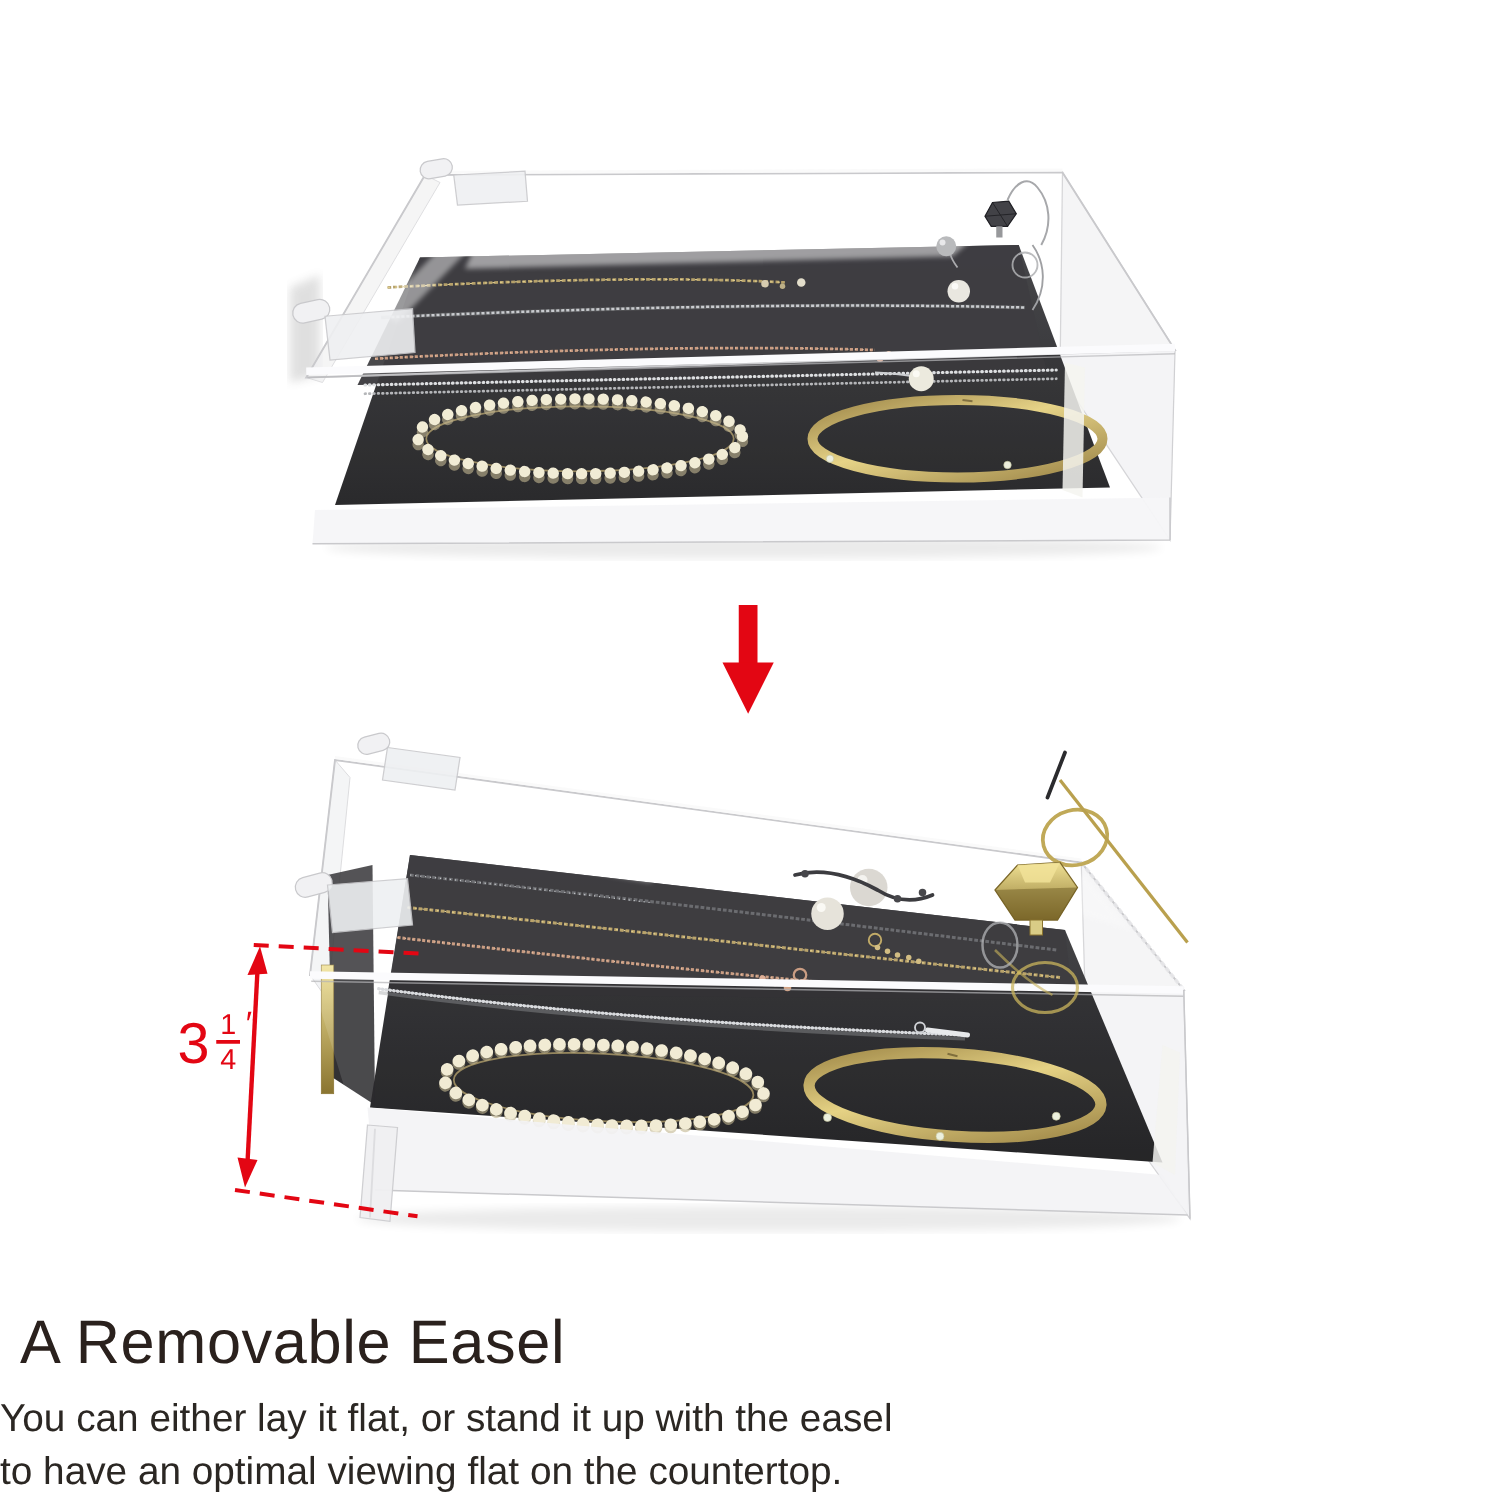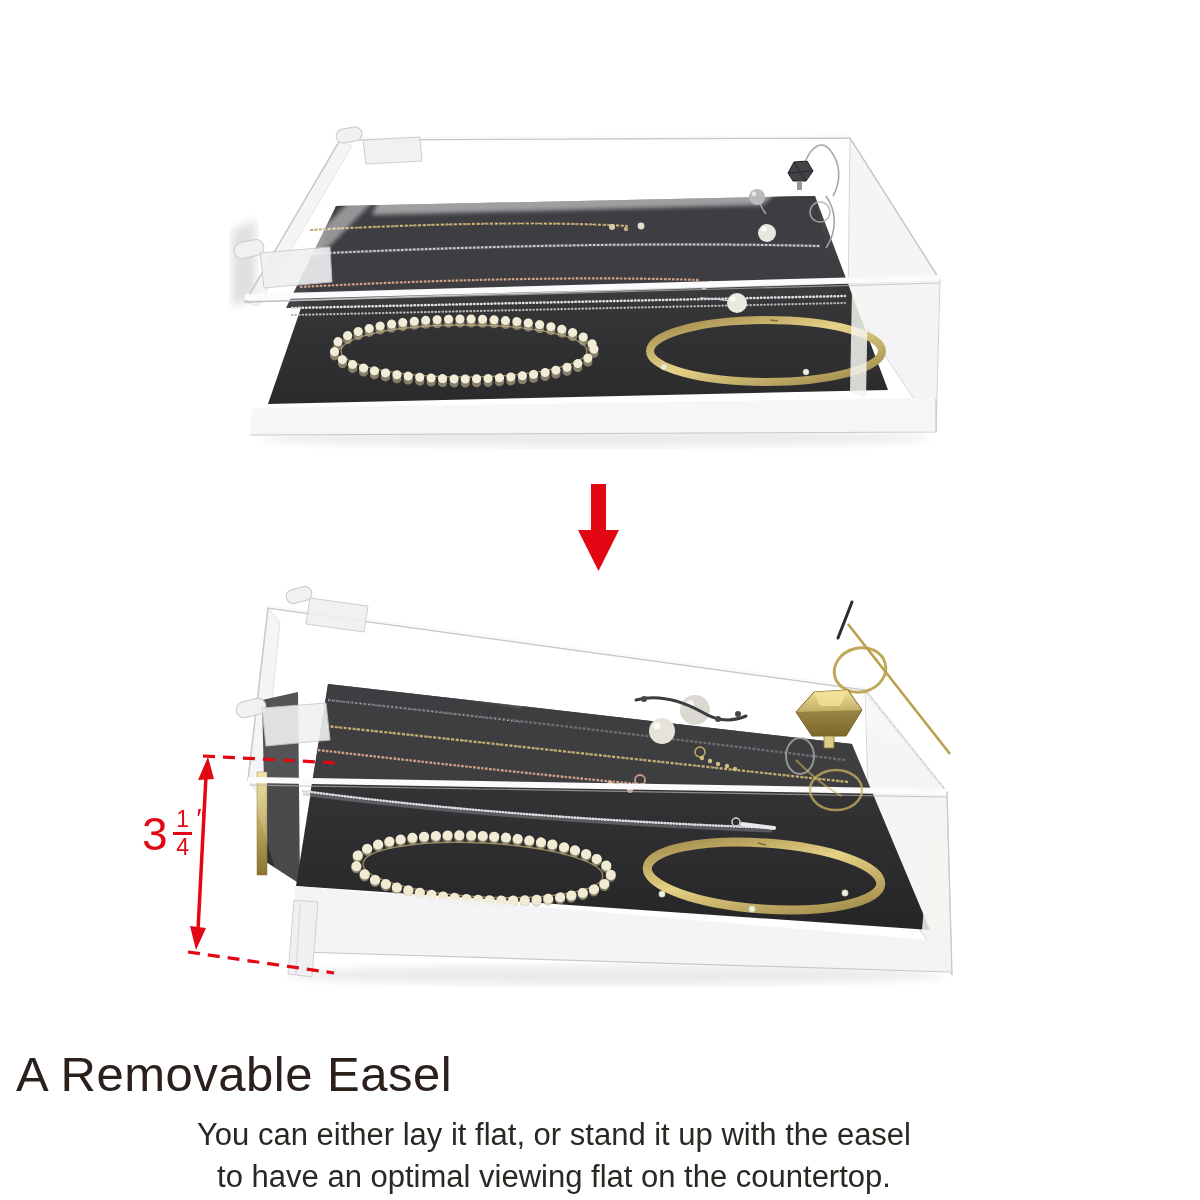--- a/index.html
+++ b/index.html
@@ -18,21 +18,21 @@
   .dim-frac{display:flex;flex-direction:column;align-items:center;margin-left:3px;
             font-size:23px;line-height:1.0;width:24px;}
   .dim-frac .num{border-bottom:3px solid currentColor;padding:0 3px 1px 3px;}
   .dim-frac .den{padding-top:1px;}
   .dim-unit{font-size:27px;align-self:flex-start;margin-top:-4px;margin-left:2px;}
 
   
   .caption-title{position:absolute;left:16px;top:1044px;width:1200px;text-align:left;
                  font-size:49px;line-height:60px;color:var(--title_text,#2a211d);
                  font-weight:400;letter-spacing:0.5px;}
-  .caption-body{position:absolute;left:0;top:1114px;width:1108px;text-align:center;
+  .caption-body{position:absolute;left:0;top:1114px;width:1108px;text-align:left;
                 font-size:31px;line-height:42px;color:var(--body_text,#2b2723);}
 
   
   .acr-edge{stroke:var(--acrylic_edge,#c9c9cc);}
   .red{fill:var(--accent_red,#e30613);}
   .red-stroke{stroke:var(--accent_red,#e30613);}
 </style>
 </head>
 <body>
 

